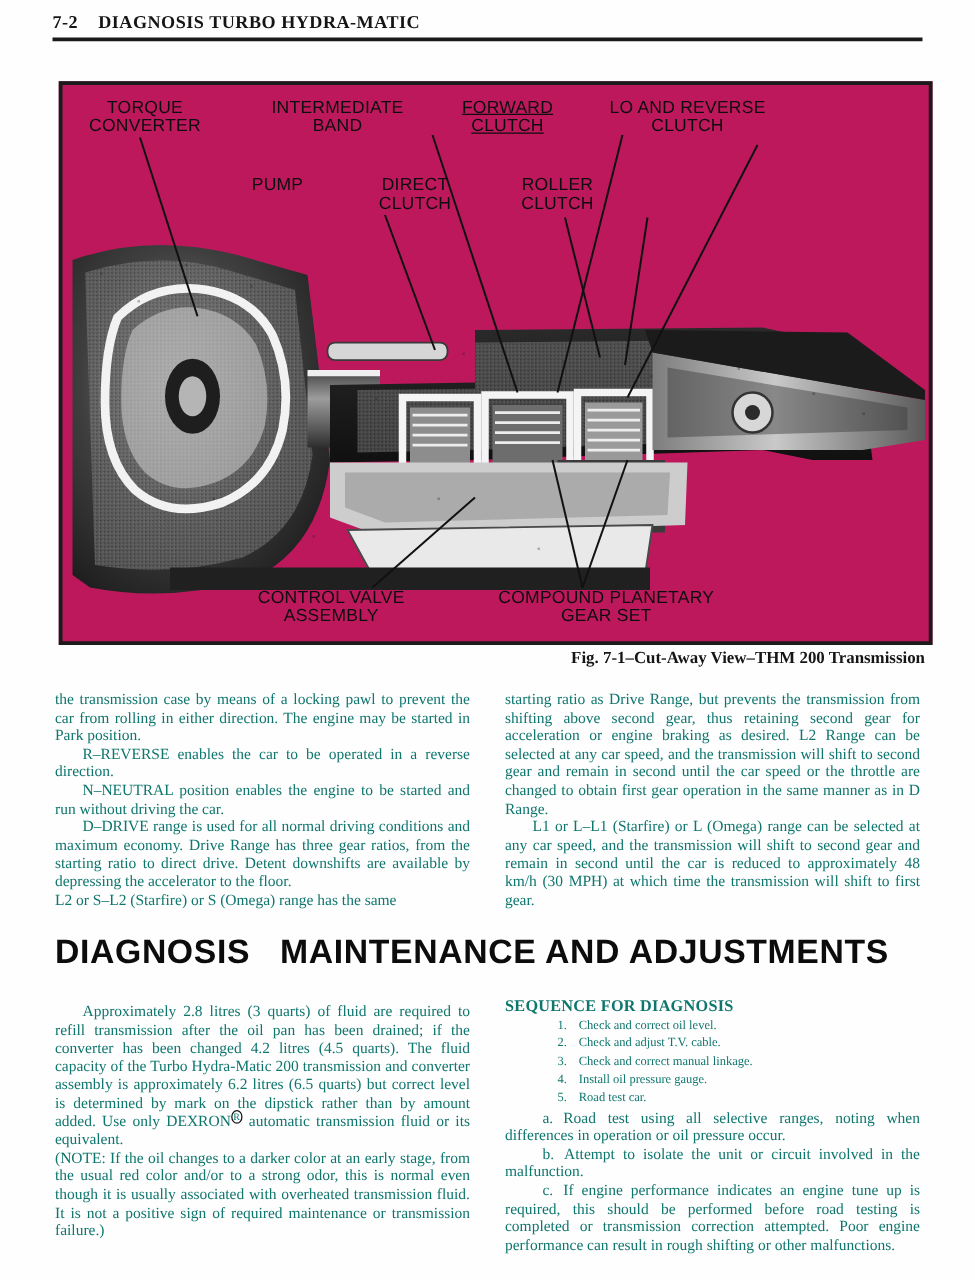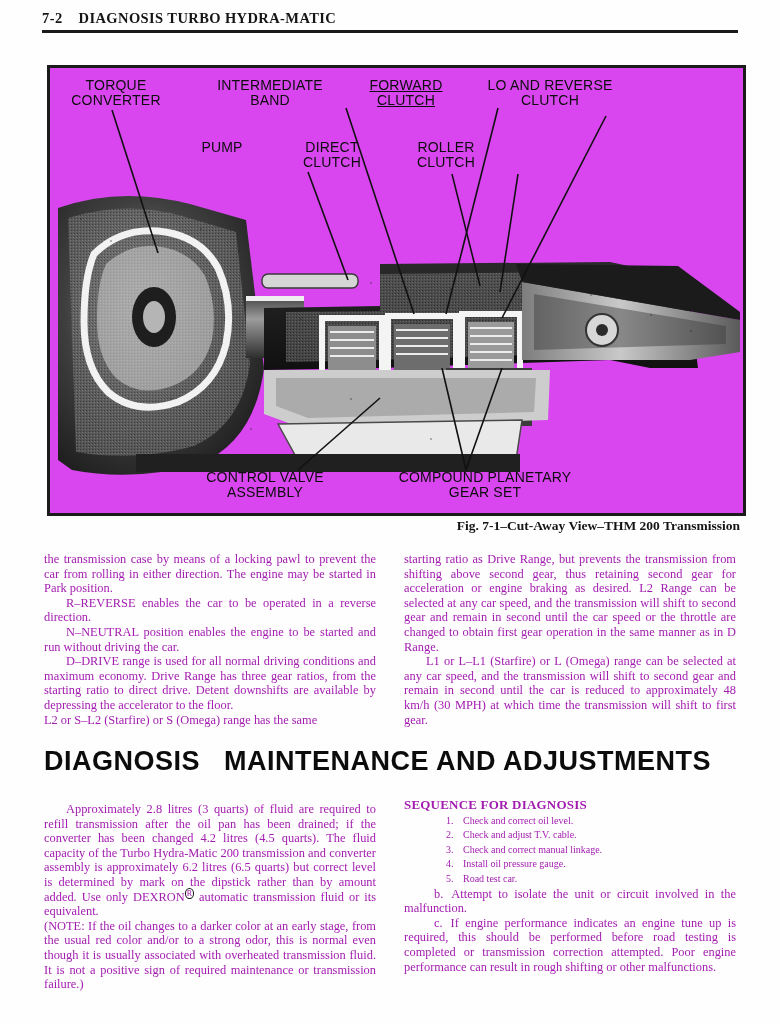--- a/index.html
+++ b/index.html
@@ -46,21 +46,21 @@
   }
 
   
   .figure-box {
     position: absolute;
     left: 47px;
     top: 65px;
     width: 693px;
     height: 445px;
     border: 3px solid #1b1b1b;
-    background: #d946ef;
+    background: #be185d;
     overflow: hidden;
   }
   .fig-inner { position: absolute; inset: 0; }
 
   .fig-label {
     position: absolute;
     font-family: "Liberation Sans", sans-serif;
     font-size: 14px;
     line-height: 15px;
     letter-spacing: 0.2px;
@@ -82,21 +82,21 @@
   }
 
   
   .col {
     position: absolute;
     width: 332px;
     font-size: 12.4px;
     line-height: 14.6px;
     text-align: justify;
     text-justify: inter-word;
-    color: #a21caf;
+    color: #0f766e;
   }
   .col.left  { left: 44px; }
   .col.right { left: 404px; }
 
   .col p { margin: 0; }
   .col p.ind { text-indent: 22px; }
   .col p.noind { text-indent: 0; }
 
   
   .major-head {
@@ -331,17 +331,18 @@
 
   <div class="col right" style="top:798px;">
     <div class="sub-head">SEQUENCE FOR DIAGNOSIS</div>
     <ol class="seq">
       <li><span class="num">1.</span><span>Check and correct oil level.</span></li>
       <li><span class="num">2.</span><span>Check and adjust T.V. cable.</span></li>
       <li><span class="num">3.</span><span>Check and correct manual linkage.</span></li>
       <li><span class="num">4.</span><span>Install oil pressure gauge.</span></li>
       <li><span class="num">5.</span><span>Road test car.</span></li>
     </ol>
+    <p class="sub-item"><span class="ltr">a.</span><span>Road test using all selective ranges, noting when differences in operation or oil pressure occur.</span></p>
     <p class="sub-item"><span class="ltr">b.</span><span>Attempt to isolate the unit or circuit involved in the malfunction.</span></p>
     <p class="sub-item"><span class="ltr">c.</span><span>If engine performance indicates an engine tune up is required, this should be performed before road testing is completed or transmission correction attempted. Poor engine performance can result in rough shifting or other malfunctions.</span></p>
   </div>
 
 </div>
 
 </body></html>

